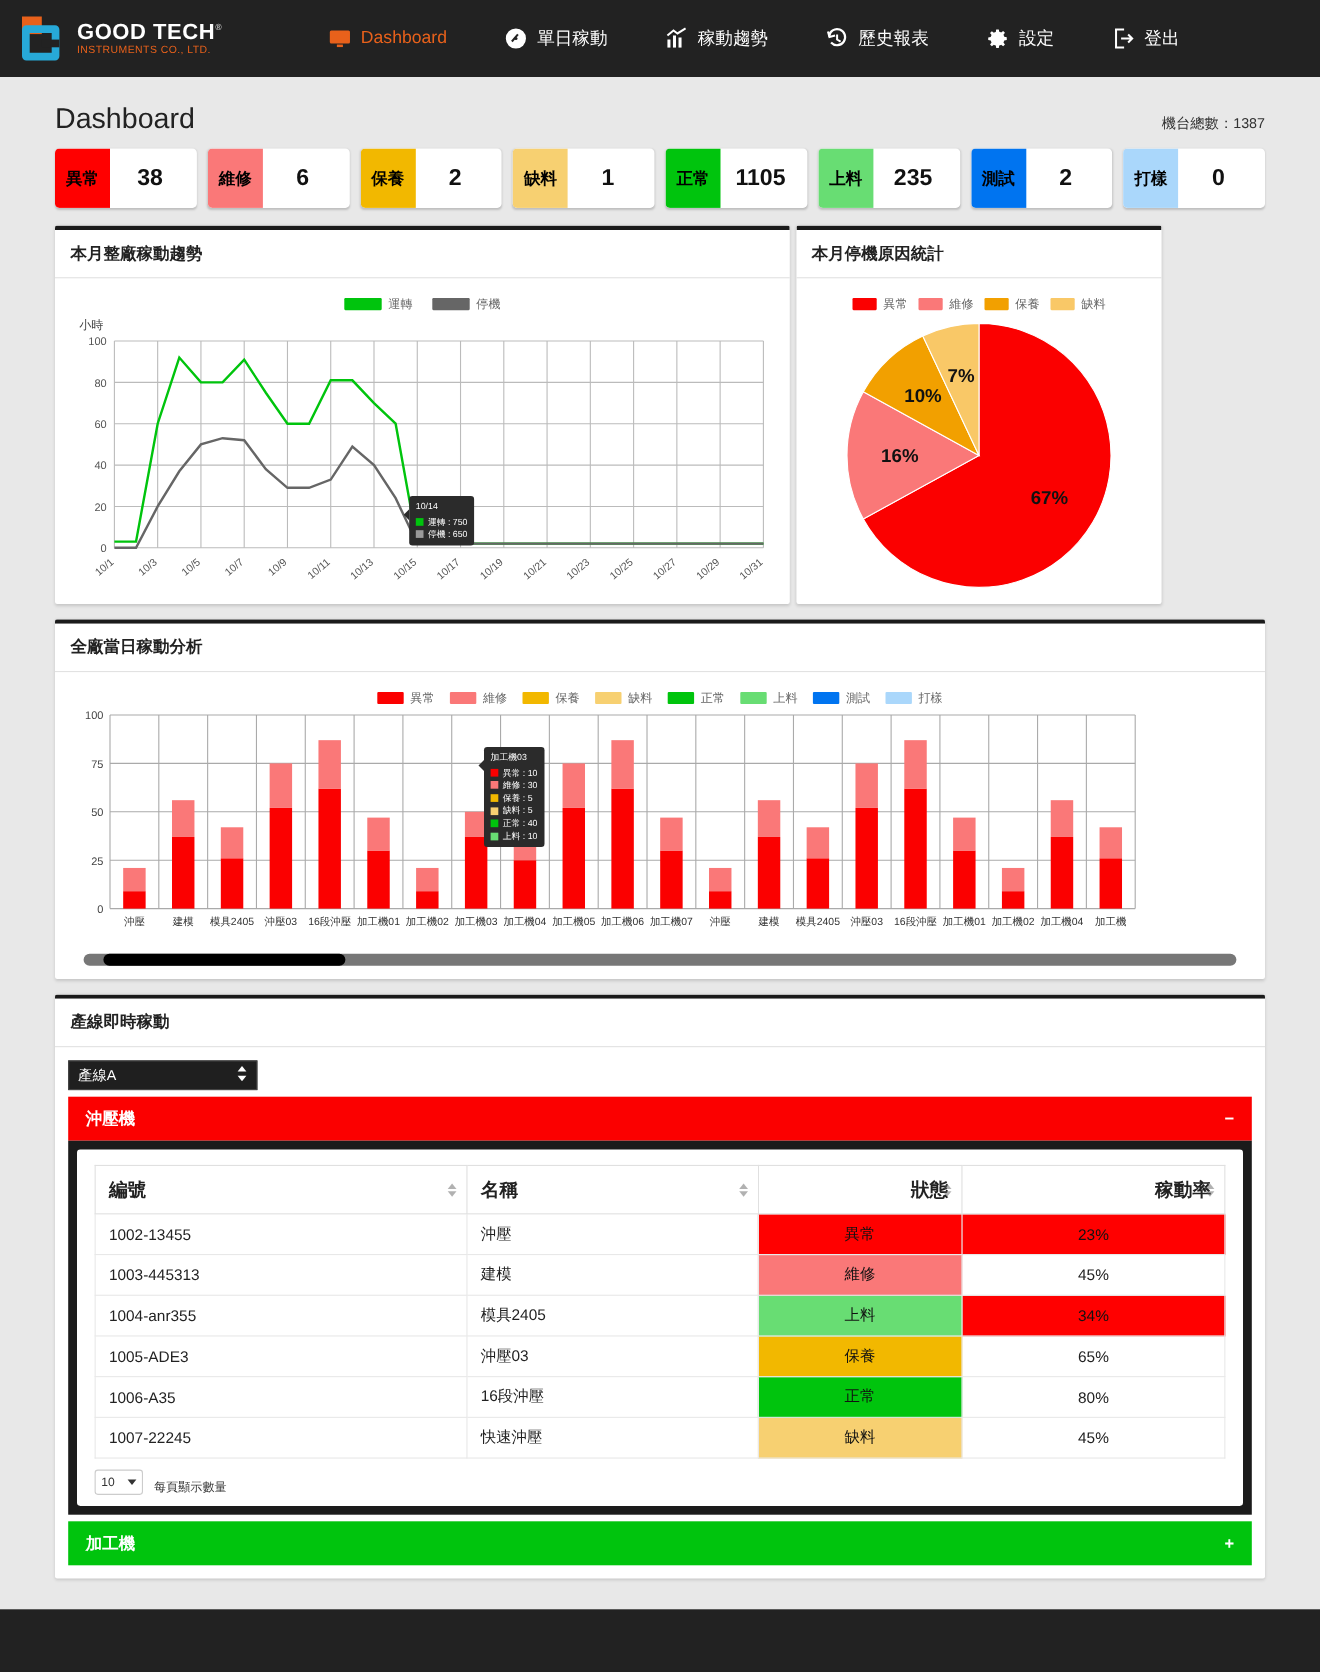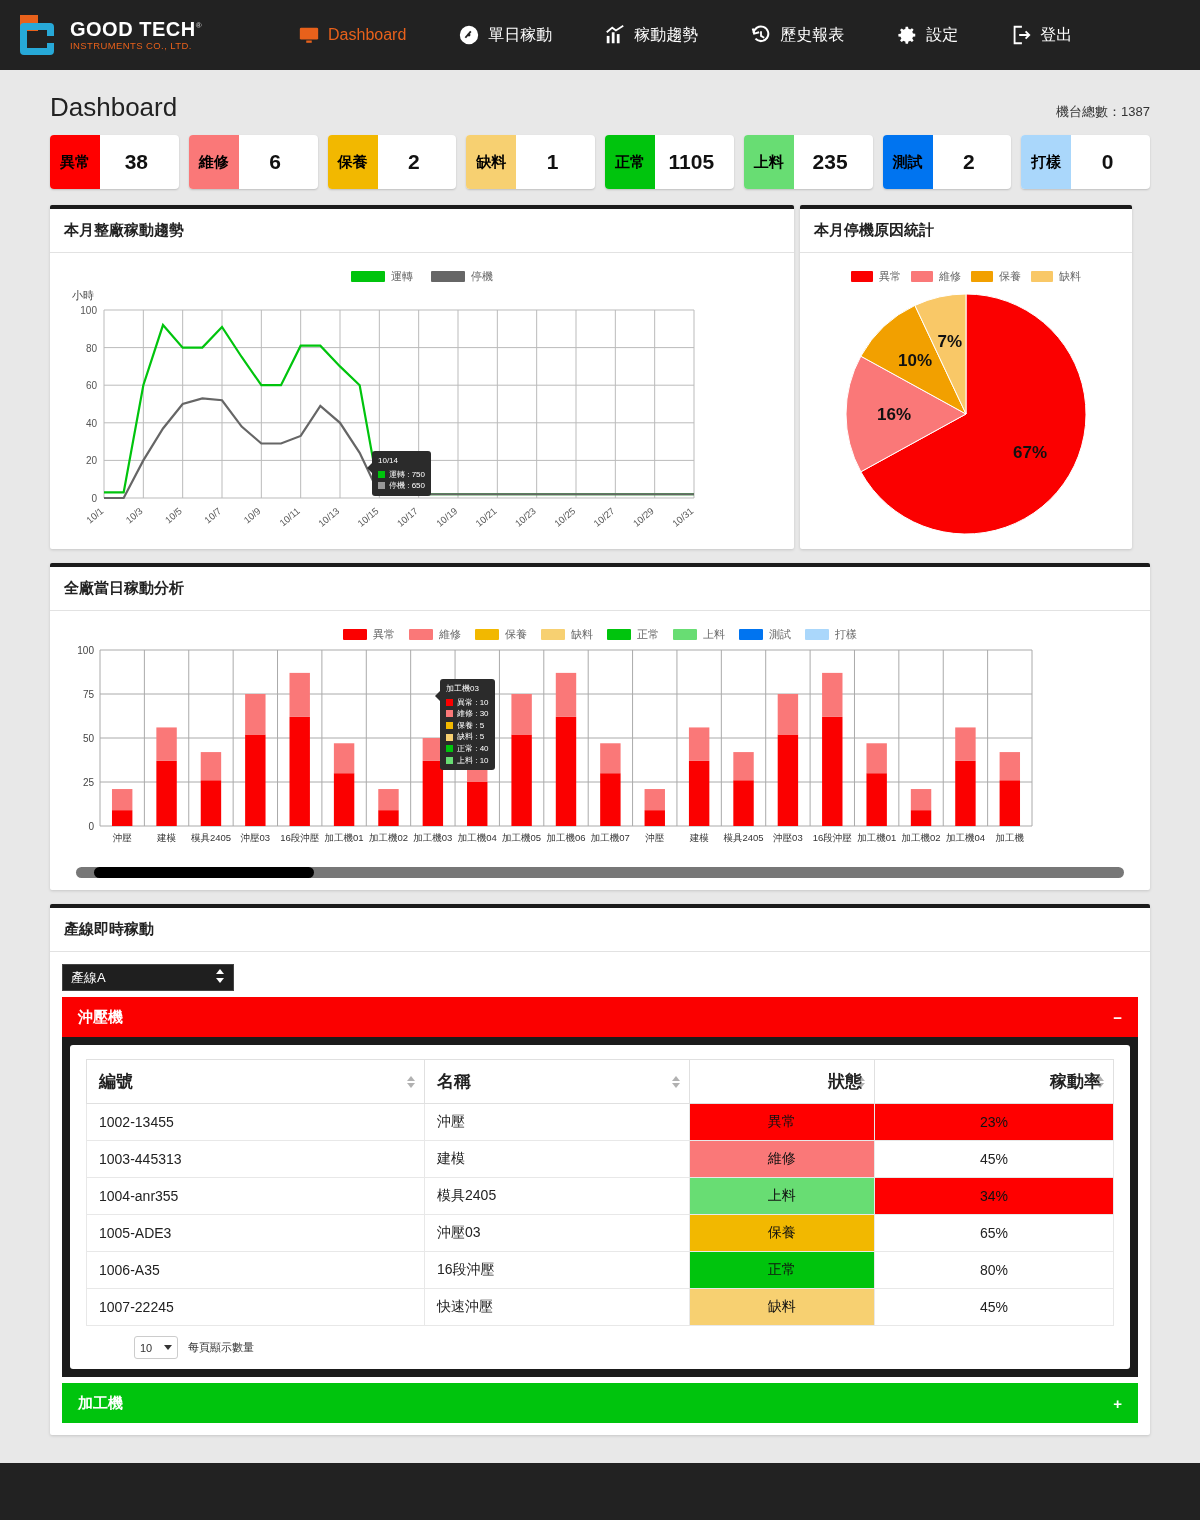--- a/index.html
+++ b/index.html
@@ -75,21 +75,21 @@
     background: #fff; border-top: 4px solid #1b1b1b; border-radius: 2px;
     box-shadow: 0 1px 3px rgba(0,0,0,.15);
   }
   .panel-head {
     padding: 12px 14px; font-size: 15px; font-weight: bold; color: #222;
     border-bottom: 1px solid #e2e2e2;
   }
   .panel-body { padding: 10px 12px 8px 12px; }
 
   .row2 { display: flex; gap: 6px; margin-bottom: 14px; }
-  .col-line { width: 744px; }
+  .col-line { width: 668px; }
   .col-pie  { width: 332px; }
 
   
   .legend { display: flex; justify-content: center; align-items: center; gap: 18px; padding: 6px 0 2px 0; }
   .legend-item { display: flex; align-items: center; gap: 6px; }
   .legend-swatch { width: 26px; height: 11px; border-radius: 1px; }
   .legend-label { font-size: 11px; color: #666; }
 
   
   .linewrap { position: relative; height: 255px; }
@@ -158,21 +158,21 @@
     display: flex; flex-direction: column; gap: 2px; opacity: .45;
   }
   .sorter i { width: 0; height: 0; border-left: 4px solid transparent; border-right: 4px solid transparent; }
   .sorter i.up { border-bottom: 5px solid #555; }
   .sorter i.dn { border-top: 5px solid #555; }
   tbody td {
     border: 1px solid #e8e8e8; padding: 9px 12px; font-size: 14px; color: #222;
   }
   tbody td.c { text-align: center; }
 
-  .tbl-bottom { display: flex; align-items: center; gap: 10px; margin-top: 10px; margin-left: 48px; }
+  .tbl-bottom { display: flex; align-items: flex-end; gap: 10px; margin-top: 10px; }
   .per-page {
     width: 44px; height: 23px; border: 1px solid #ccc; border-radius: 3px;
     display: flex; align-items: center; justify-content: space-between;
     padding: 0 5px; font-size: 11px; color: #333; cursor: pointer;
   }
   .caret-dn { width: 0; height: 0; border-left: 4px solid transparent; border-right: 4px solid transparent; border-top: 5px solid #333; }
   .per-page-label { font-size: 11px; color: #333; }
 
   .footer {
     height: 74px; background: #222; display: flex; align-items: center;

